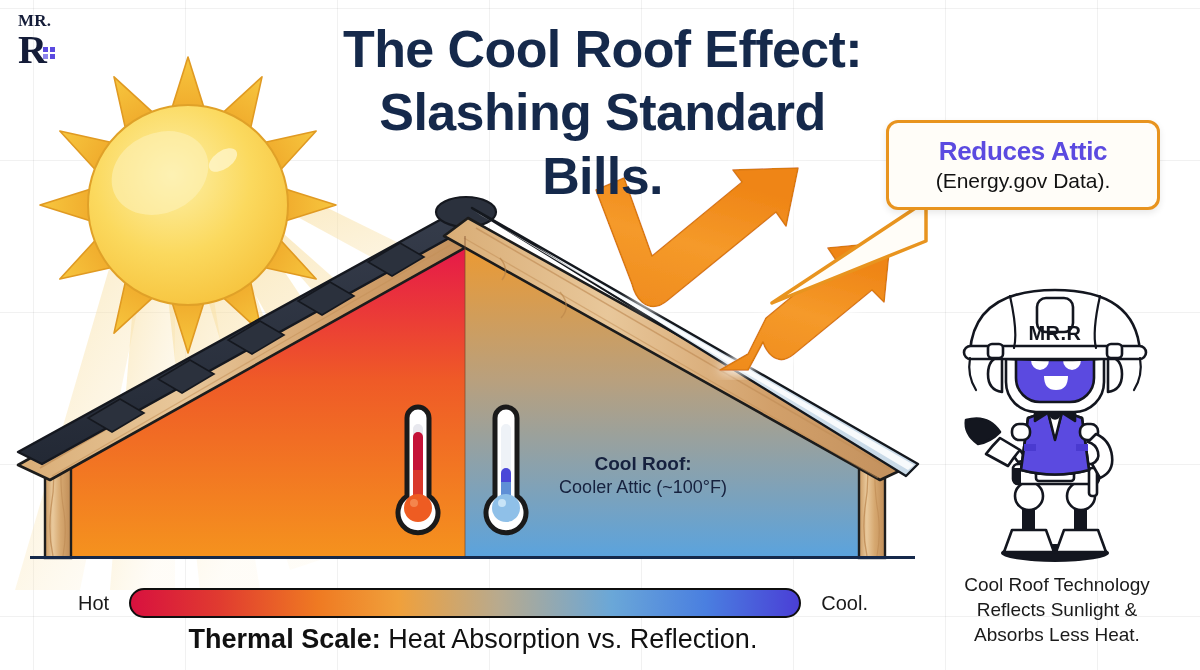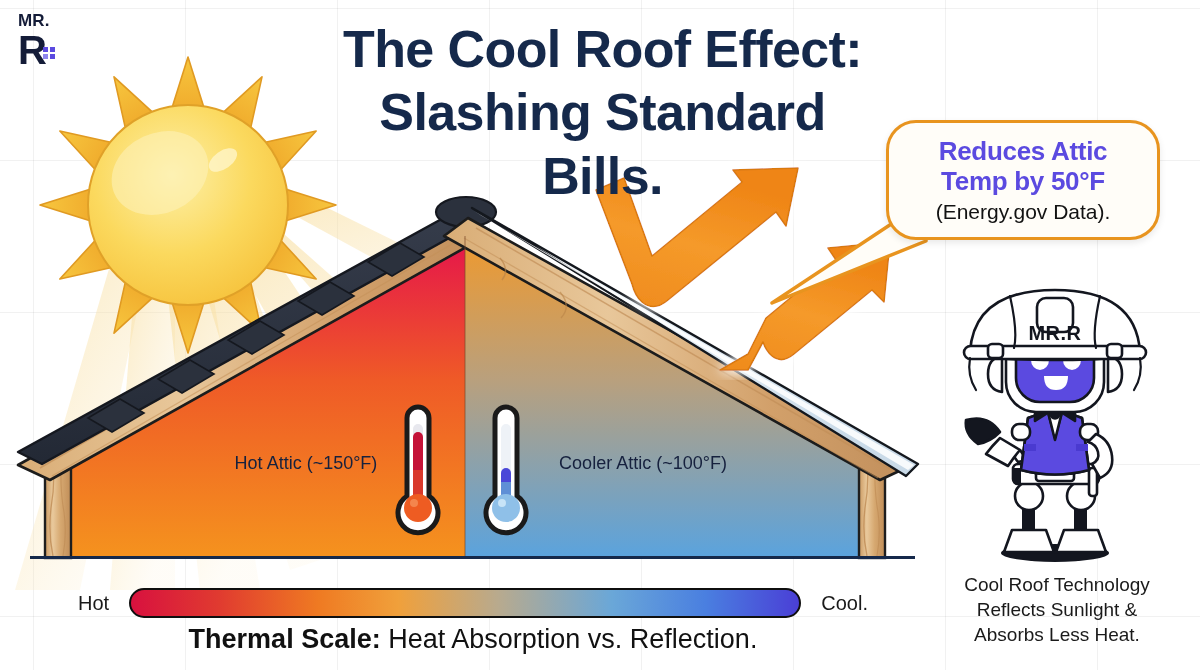--- a/index.html
+++ b/index.html
@@ -29,20 +29,21 @@
     background-position: 33px 8px;
     pointer-events: none;
   }
 
   
   .logo {
     position: absolute;
     left: 18px; top: 12px;
     z-index: 40;
     line-height: 1;
+    font-family: Liberation Serif, serif;
   }
   .logo-mr {
     font-size: 17px;
     font-weight: 900;
     color: #141c38;
     letter-spacing: 0.2px;
     display: block;
     margin-bottom: 1px;
   }
   .logo-main {
@@ -106,21 +107,21 @@
   .arrows { position: absolute; left: 590px; top: 150px; width: 340px; height: 230px; z-index: 28; }
 
   
   .callout-tail { position: absolute; left: 770px; top: 195px; width: 160px; height: 115px; z-index: 30; }
   .callout {
     position: absolute;
     left: 886px; top: 120px;
     width: 274px;
     background: #fffdf8;
     border: 3.5px solid #e8941f;
-    border-radius: 30px;
+    border-radius: 12px;
     padding: 13px 14px 13px;
     z-index: 33;
     box-shadow: 0 3px 7px rgba(0,0,0,0.09);
     text-align: center;
   }
   .callout .c1, .callout .c2 {
     display: block;
     font-size: 26px;
     font-weight: 800;
     color: #5b4ae0;
@@ -388,23 +389,23 @@
       <path d="M495 238 a11 11 0 0 1 22 0 v78 a20 20 0 1 1 -22 0 z" fill="#ffffff" stroke="#1a1a1a" stroke-width="5"></path>
       <rect x="501" y="244" width="10" height="76" rx="5" fill="#eef2f7"></rect>
       <rect x="501" y="288" width="10" height="32" rx="5" fill="#4a47d8"></rect>
       <rect x="501" y="302" width="10" height="18" fill="#5f8fd6"></rect>
       <circle cx="506" cy="328" r="14" fill="#8fc0e8"></circle>
       <circle cx="502" cy="323" r="4" fill="#d6ecfa" opacity="0.8"></circle>
     </g>
   </svg>
 
   <div class="attic-label" id="label-standard">
-    <span class="t2">Hot Attic (~150°F)</span>
   </div>
   <div class="attic-label" id="label-cool">
+    <span class="t1">Cool Roof:</span>
     <span class="t2">Cooler Attic (~100°F)</span>
   </div>
 
   <div class="ground"></div>
 
   <svg class="arrows" viewBox="0 0 340 230">
     <defs>
       <linearGradient id="arrG" x1="0" y1="1" x2="0.4" y2="0">
         <stop offset="0%" stop-color="#ef8a1c"></stop>
         <stop offset="55%" stop-color="#f59a2a"></stop>
@@ -430,21 +431,20 @@
                q-12 10 -22 2 q-6 -5 -9 -14 L150 228 Z" transform="translate(8,-8)"></path>
     </g>
   </svg>
 
   <svg class="callout-tail" viewBox="0 0 160 115">
     <polygon points="2,108 156,6 156,46" fill="#fffdf8" stroke="#e8941f" stroke-width="3.5" stroke-linejoin="round"></polygon>
   </svg>
 
   <div class="callout">
     <span class="c1">Reduces Attic</span>
-    <span class="c2">Temp by 50°F</span>
     <span class="c3">(Energy.gov Data).</span>
   </div>
 
   <svg class="mascot" viewBox="0 0 230 292">
     <g stroke="#13161f" stroke-width="2.6" stroke-linejoin="round" stroke-linecap="round">
 
       <ellipse cx="115" cy="281" rx="54" ry="9" fill="#13161f" stroke="none"></ellipse>
 
       <rect x="82" y="218" width="13" height="42" fill="#13161f" stroke="none"></rect>
       <rect x="134" y="218" width="13" height="42" fill="#13161f" stroke="none"></rect>

